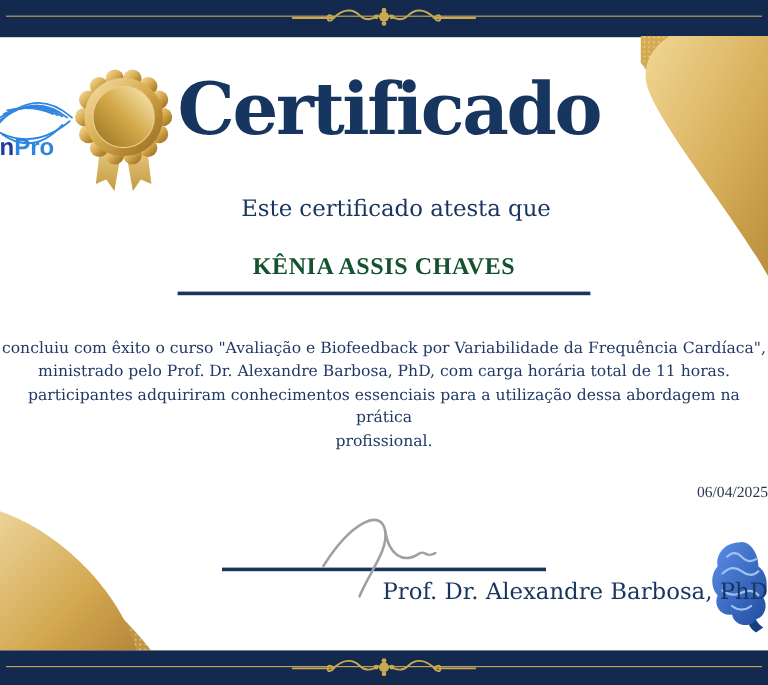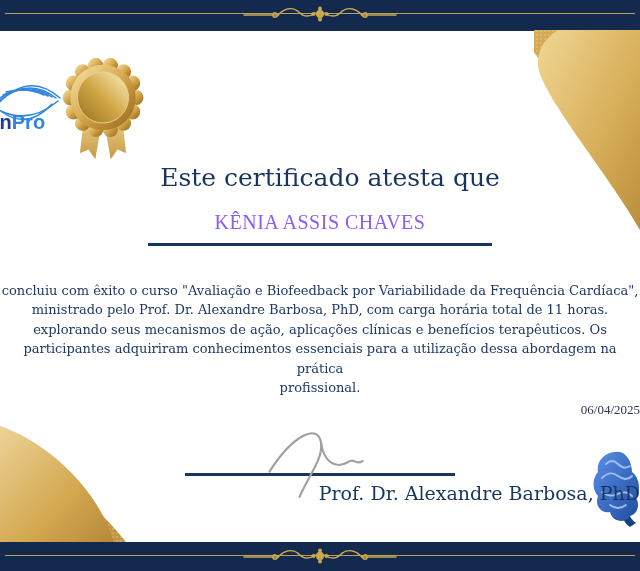--- a/index.html
+++ b/index.html
@@ -21,26 +21,26 @@
   
   .medal{position:absolute;left:56px;top:57px;}
   
   .title{
     position:absolute;left:148px;top:62px;
     font-size:60px;font-weight:bold;color:#16355f;letter-spacing:-2px;line-height:1;
     white-space:nowrap;
   }
   .subtitle{
     position:absolute;left:0;right:0;top:163px;text-align:center;
-    font-size:25px;color:#17355e;margin-left:20px;
+    font-size:19px;color:#17355e;margin-left:20px;
   }
   .recipient{
     position:absolute;left:0;right:0;top:211px;text-align:center;
-    font-family:"Liberation Serif",serif;font-weight:normal;font-size:20px;
-    letter-spacing:.5px;color:#8b5cf6;
+    font-family:"Liberation Serif",serif;font-weight:bold;font-size:20px;
+    letter-spacing:.5px;color:#14532d;
   }
   .name-rule{position:absolute;left:148px;top:243px;width:344px;height:3px;background:#17355e;}
   .body-text{
     position:absolute;left:0;right:0;top:281px;text-align:center;
     font-size:13px;line-height:19.4px;color:#1f3864;
   }
   .date{
     position:absolute;left:0;right:0;top:402px;text-align:right;
     font-family:"Liberation Serif",serif;font-size:13px;color:#2a3550;
   }
@@ -164,29 +164,29 @@
       <circle cx="26.8" cy="15.4" r="8"></circle>
         <circle cx="40.4" cy="8.9" r="8"></circle>
         <circle cx="55.6" cy="8.9" r="8"></circle>
       <circle cx="69.2" cy="15.4" r="8"></circle>
         <circle cx="78.6" cy="27.2" r="8"></circle>
     </g>
     <circle cx="48" cy="42" r="34" fill="url(#gSeal)"></circle>
     <circle cx="48" cy="42" r="26.5" fill="url(#gInner)" stroke="#e9cf8d" stroke-width="1"></circle>
   </svg>
 
+  <div class="title">Certificado</div>
   <div class="subtitle">Este certificado atesta que</div>
 
   <div class="recipient">KÊNIA ASSIS CHAVES</div>
   <div class="name-rule"></div>
 
   <div class="body-text">
       <div>concluiu com êxito o curso "Avaliação e Biofeedback por Variabilidade da Frequência Cardíaca",</div>
       <div>ministrado pelo Prof. Dr. Alexandre Barbosa, PhD, com carga horária total de 11 horas.</div>
-      <div>explorando seus mecanismos de ação, aplicações clínicas e benefícios terapêuticos. Os</div>
       <div>participantes adquiriram conhecimentos essenciais para a utilização dessa abordagem na prática</div>
       <div>profissional.</div>
     </div>
 
   <div class="date">06/04/2025</div>
 
   <svg class="signature" width="136" height="82" viewBox="0 0 140 82">
     <g stroke="#a0a0a0" stroke-width="2.2" fill="none" stroke-linecap="round">
       <path d="M18,52 C42,14 68,2 71,22 C74,38 57,58 49,78"></path>
       <path d="M71,22 C74,42 86,50 99,42 C106,37 105,46 114,41"></path>

